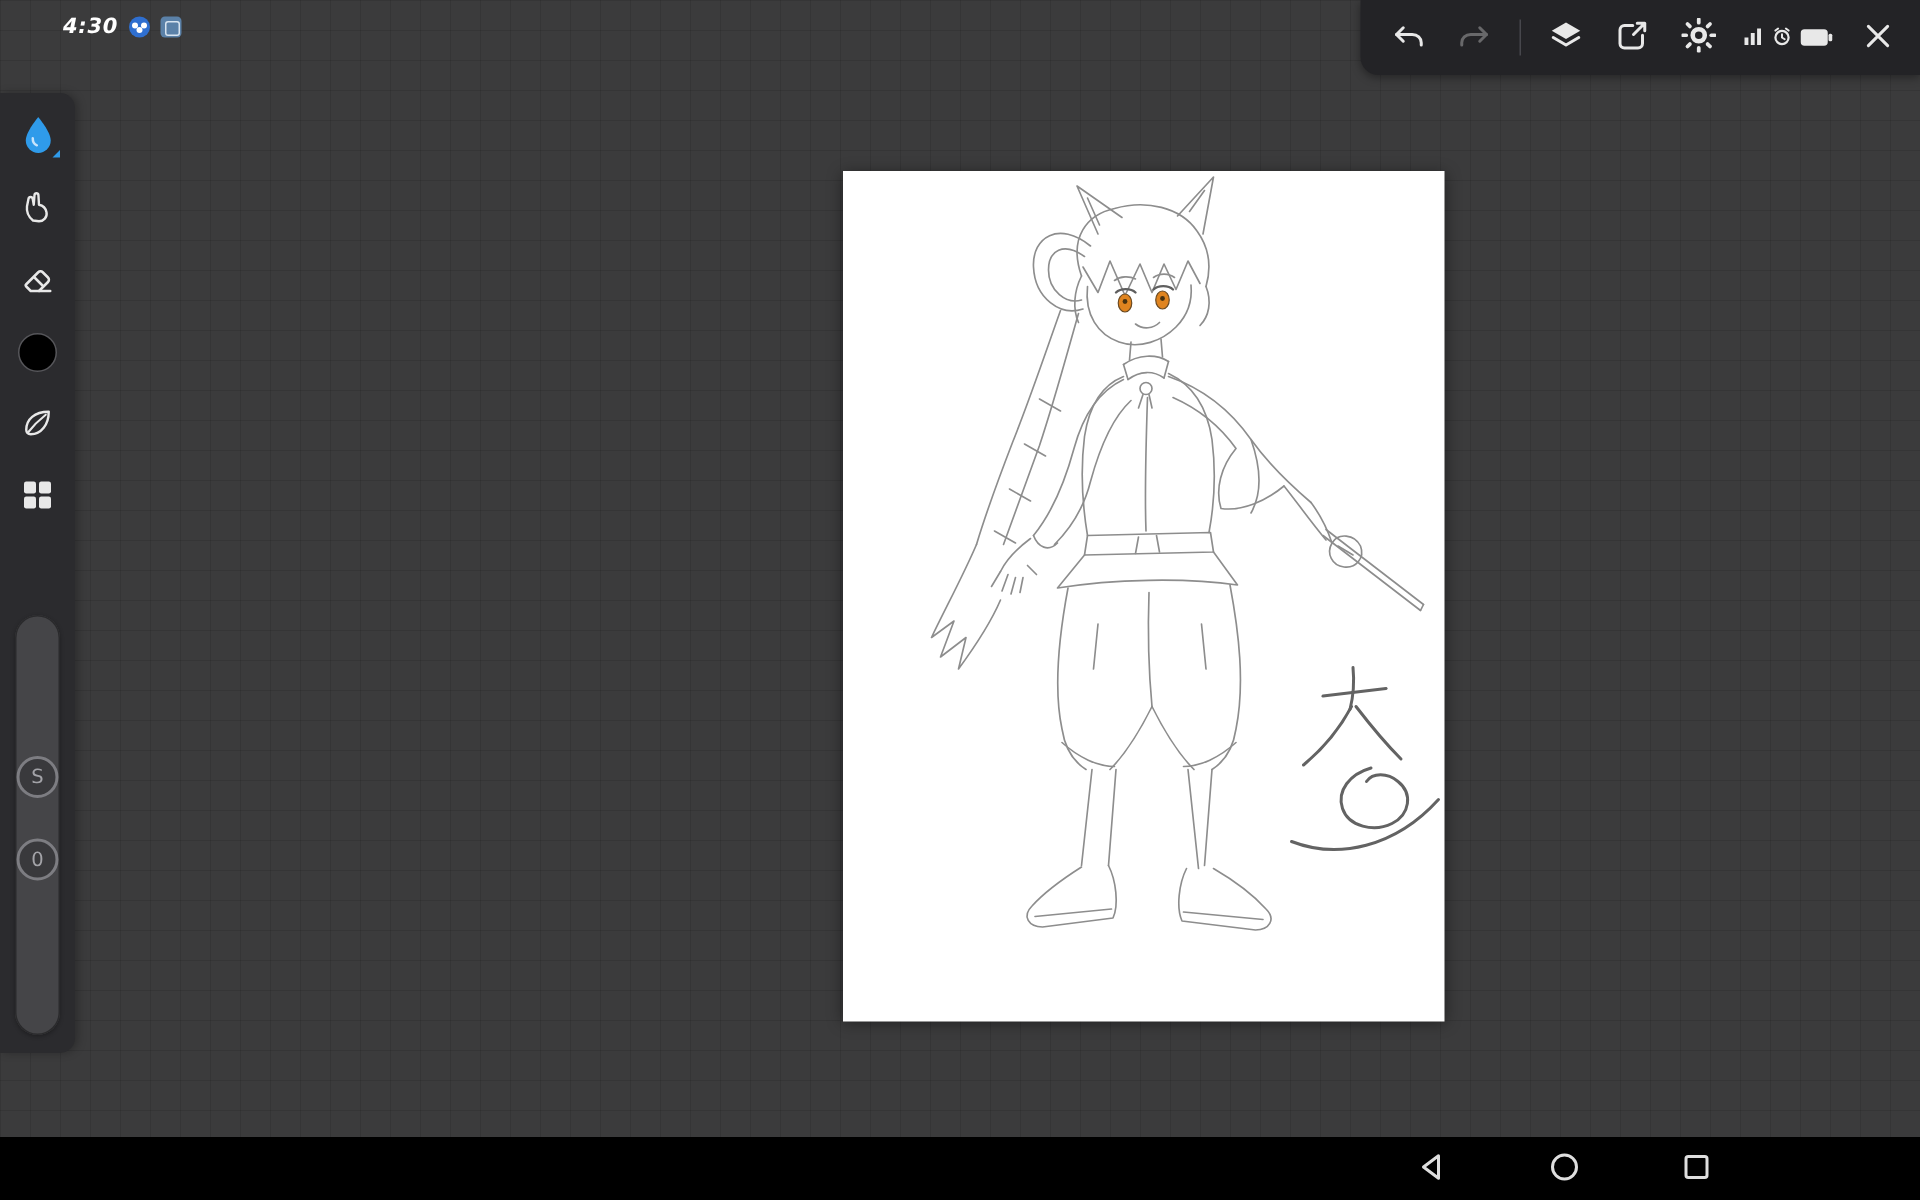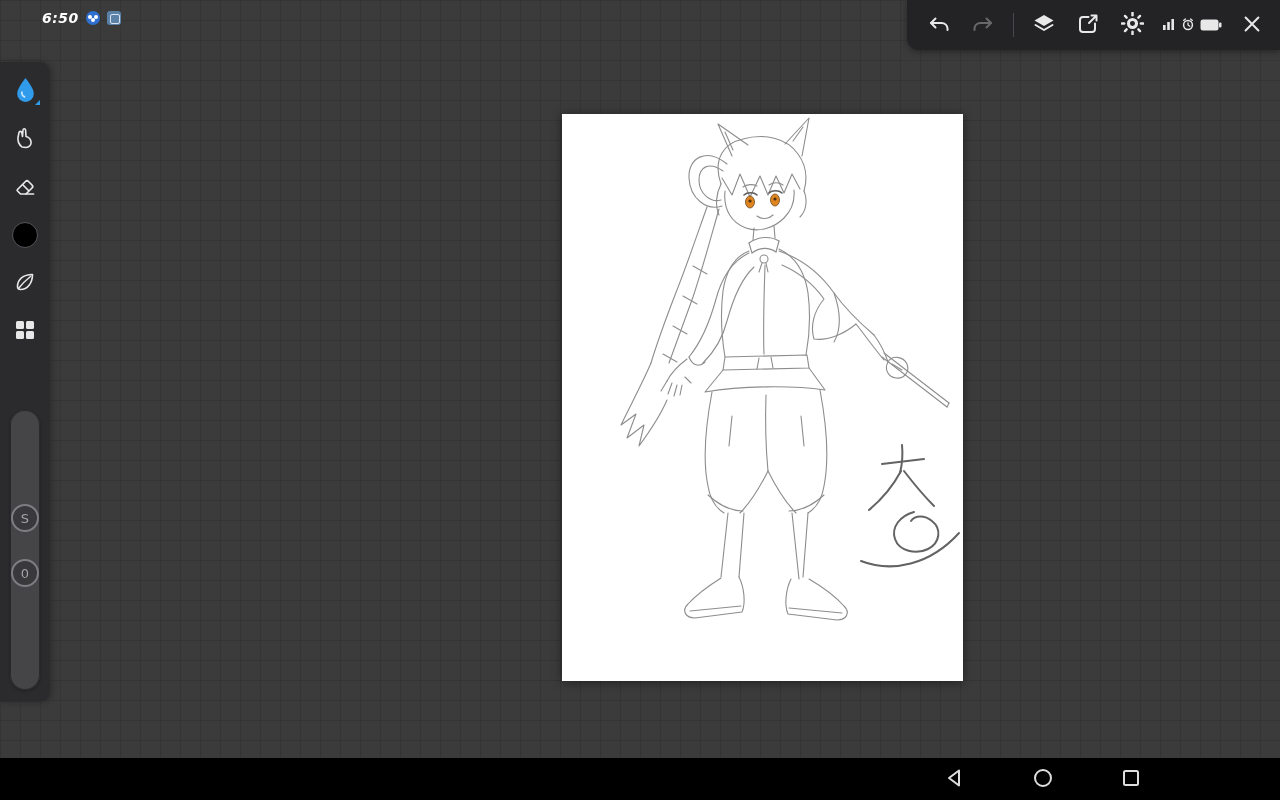--- a/index.html
+++ b/index.html
@@ -66,21 +66,21 @@
     display:flex; align-items:center; justify-content:flex-end; padding-right:127px; gap:44px; z-index:7; }
   .nav-btn { width:44px; height:42px; background:transparent; border:0; display:flex;
     align-items:center; justify-content:center; cursor:pointer; padding:0; }
 </style>
 </head>
 <body>
 
 <div class="screen">
 
   <div class="statusbar">
-    <span class="time">6:50</span>
+    <span class="time">4:30</span>
     <span class="notif notif-paw"></span>
     <span class="notif notif-robot"></span>
   </div>
 
   <div class="top-toolbar">
     <button class="tb-btn">
       <span>
         <svg width="24" height="24" viewBox="0 0 24 24">
           <path d="M8.5 6.5 L4 11 L8.5 15.5" stroke="#e8e8e8" stroke-width="2" fill="none" stroke-linecap="round" stroke-linejoin="round"></path>
           <path d="M4 11 H14.5 C18 11 20.5 13.5 20.5 16.5 V18" stroke="#e8e8e8" stroke-width="2" fill="none" stroke-linecap="round"></path>

